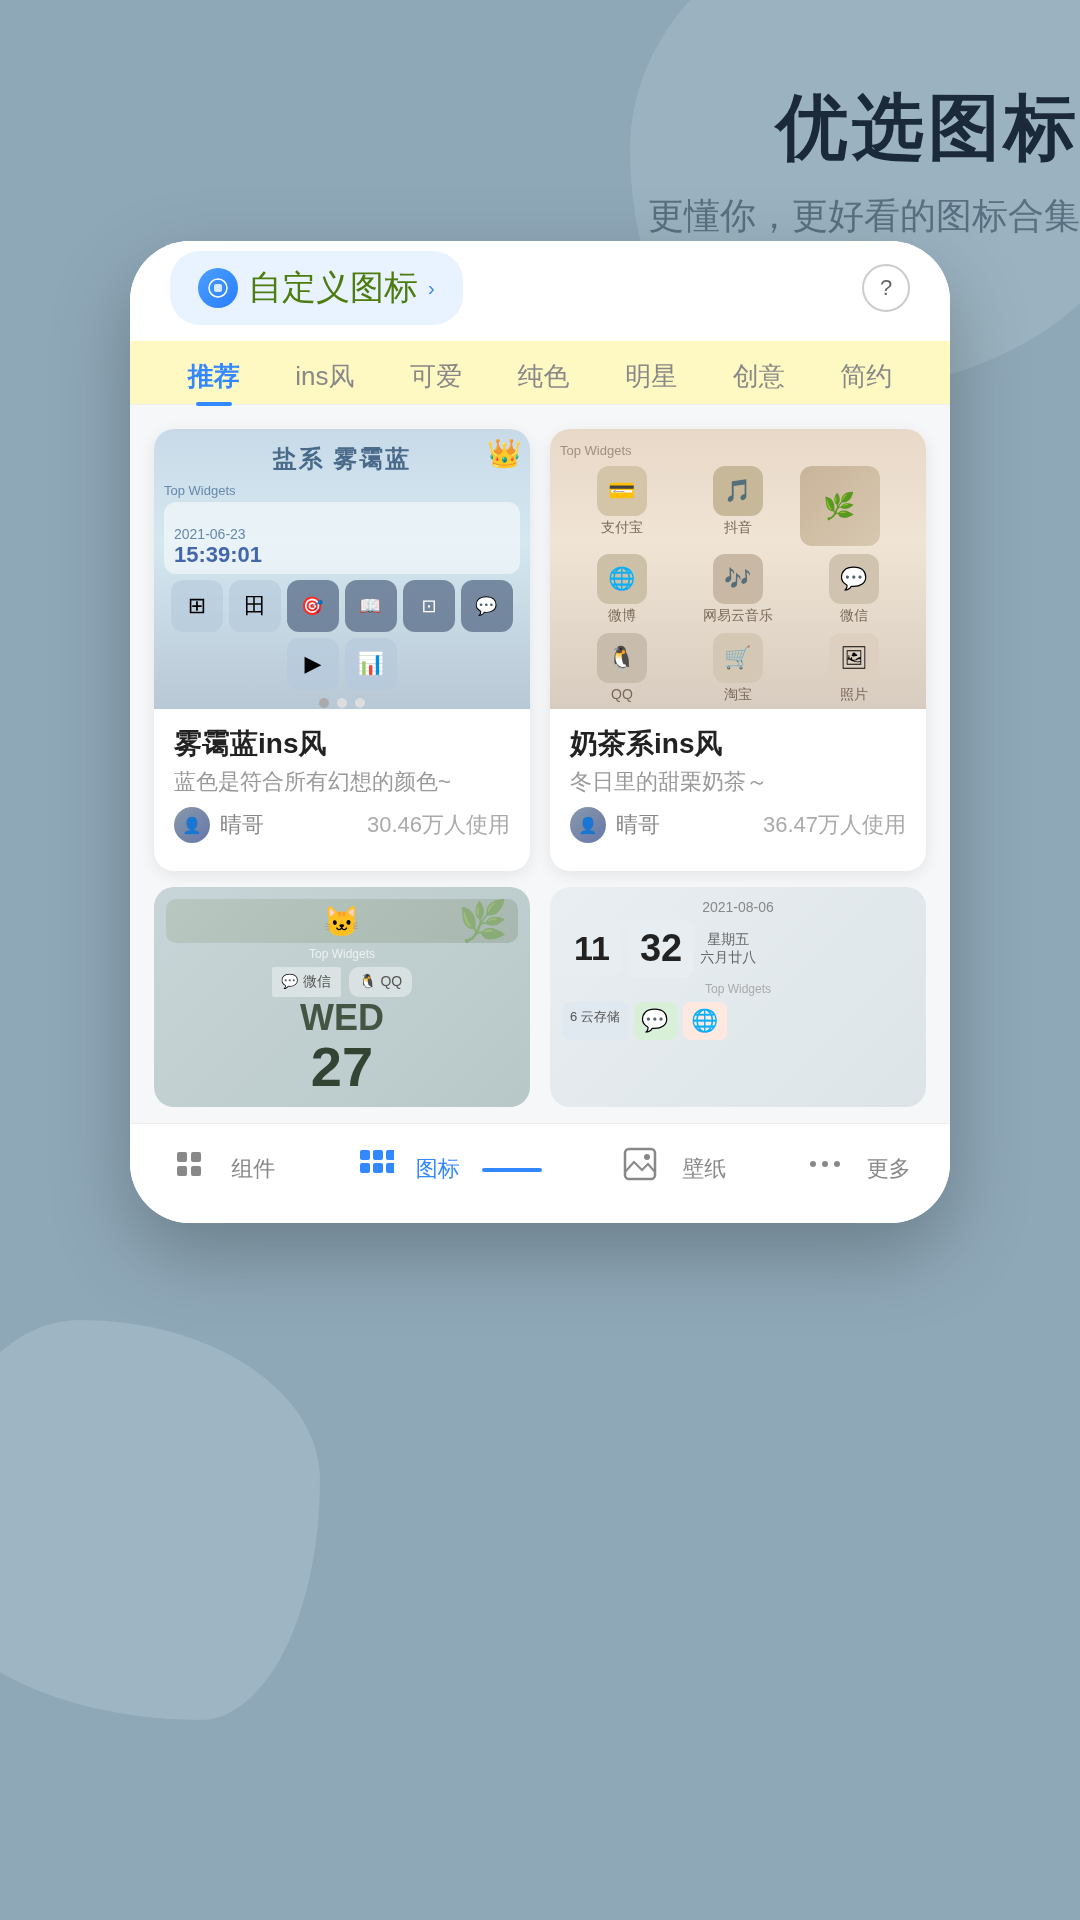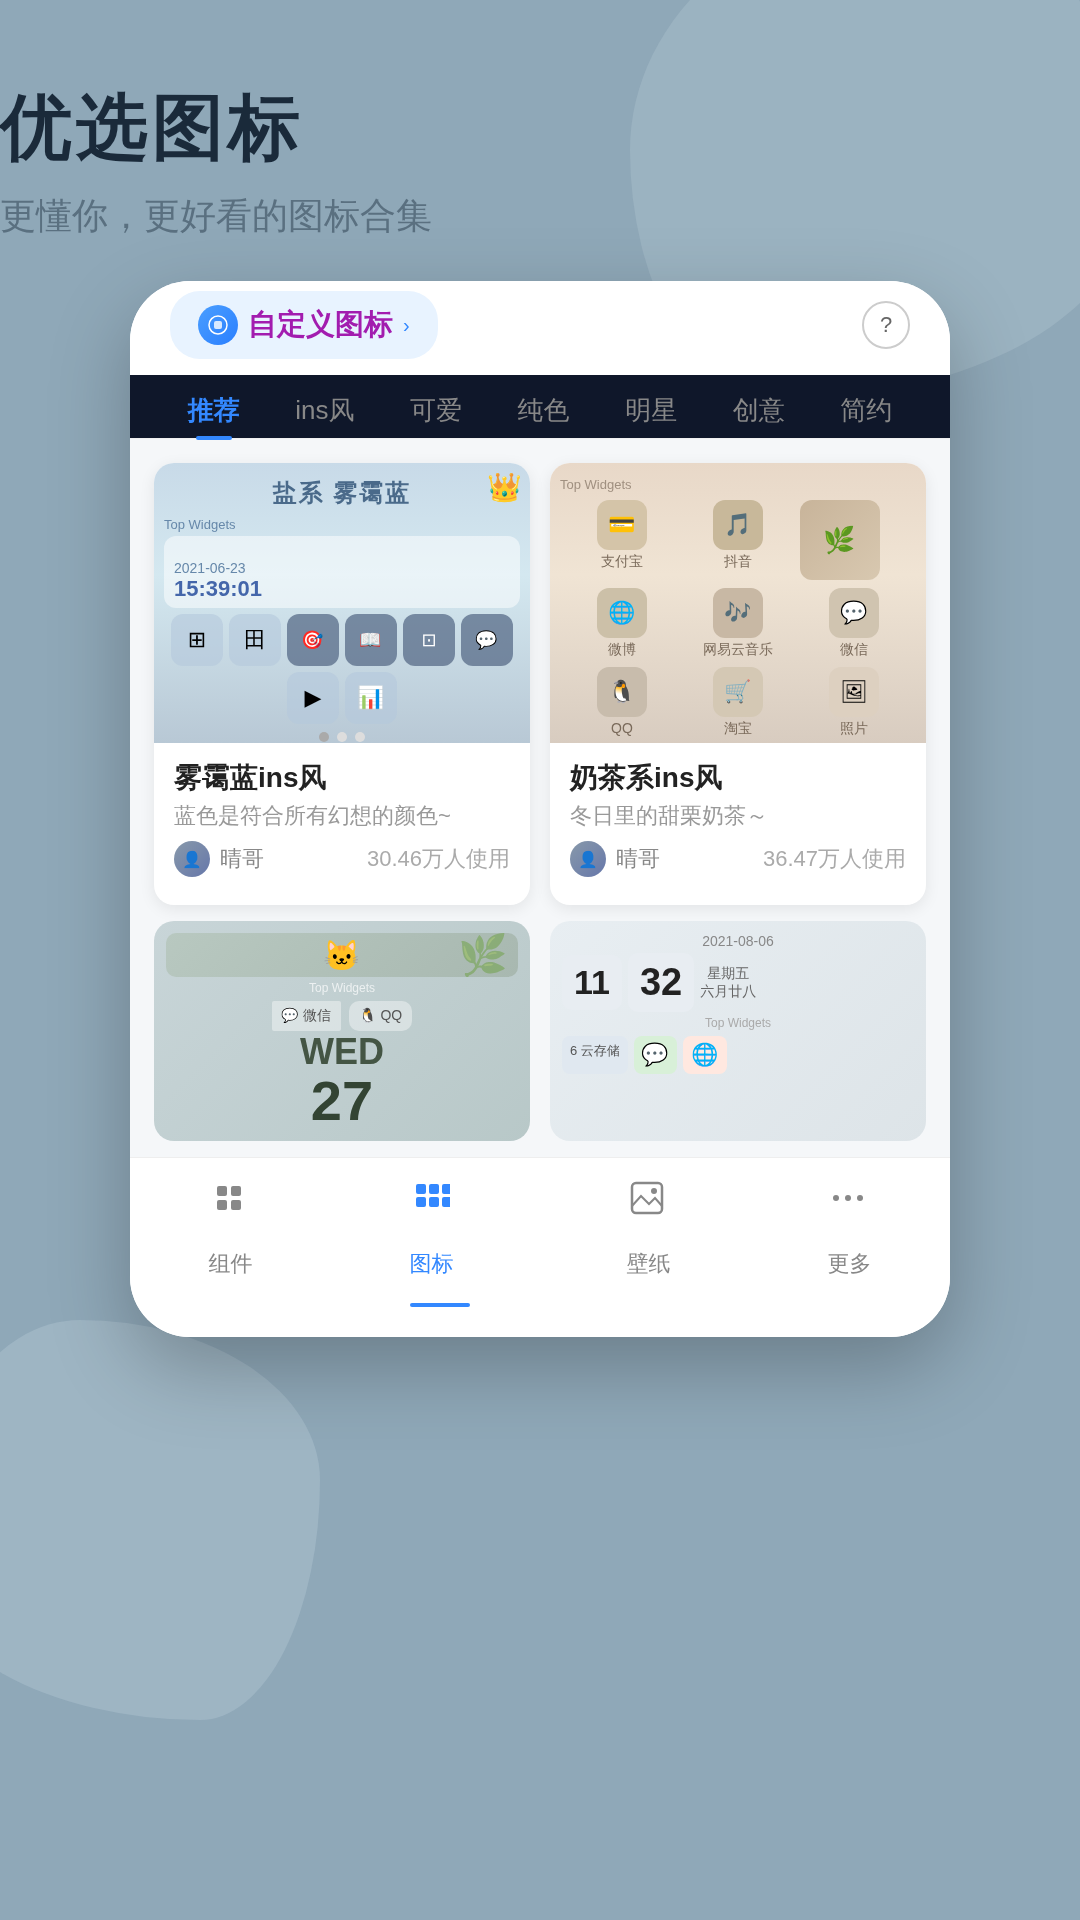--- a/index.html
+++ b/index.html
@@ -28,23 +28,22 @@
       width: 400px;
       height: 400px;
       background: #b5c8d4;
       border-radius: 40% 60% 30% 70% / 60% 40% 60% 40%;
       bottom: 200px;
       left: -80px;
       opacity: 0.4;
     }
 
     .page-header {
-      text-align: left;
+      text-align: right;
       padding-top: 80px;
-      padding-bottom: 40px;
       position: relative;
       z-index: 2;
     }
     .page-header h1 {
       font-size: 72px;
       font-weight: 800;
       color: #1a2a3a;
       letter-spacing: 4px;
     }
     .page-header p {
@@ -146,23 +145,23 @@
       height: 40px;
       background: linear-gradient(135deg, #4a9eff, #2a7fff);
       border-radius: 50%;
       display: flex;
       align-items: center;
       justify-content: center;
       color: white;
       font-size: 20px;
     }
     .custom-icon-text {
-      font-size: 29px;
-      color: #a21caf;
-      font-weight: 700;
+      font-size: 34px;
+      color: #4d7c0f;
+      font-weight: 400;
     }
     .custom-icon-arrow {
       font-size: 20px;
       color: #3388ff;
     }
     .help-btn {
       width: 48px;
       height: 48px;
       border: 2px solid #ccc;
       border-radius: 50%;
@@ -171,21 +170,21 @@
       justify-content: center;
       font-size: 22px;
       color: #666;
     }
 
     
     .tabs {
       display: flex;
       justify-content: space-around;
       padding: 8px 30px 0;
-      background: #0f172a;
+      background: #fef9c3;
       border-bottom: 1px solid #f0f0f0;
     }
     .tab-item {
       padding: 10px 16px;
       font-size: 26px;
       color: #888;
       position: relative;
       cursor: pointer;
     }
     .tab-item.active {
@@ -360,22 +359,22 @@
     
     .app-bottom-nav {
       display: flex;
       justify-content: space-around;
       padding: 20px 0 30px;
       background: #fff;
       border-top: 1px solid #eee;
     }
     .nav-item {
       display: flex;
-      flex-direction: column;
-      align-items: flex-start;
+      flex-direction: row;
+      align-items: center;
       gap: 22px;
       cursor: pointer;
     }
     .nav-icon {
       font-size: 40px;
       color: #888;
     }
     .nav-icon.active { color: #3388ff; }
     .nav-label {
       font-size: 22px;

